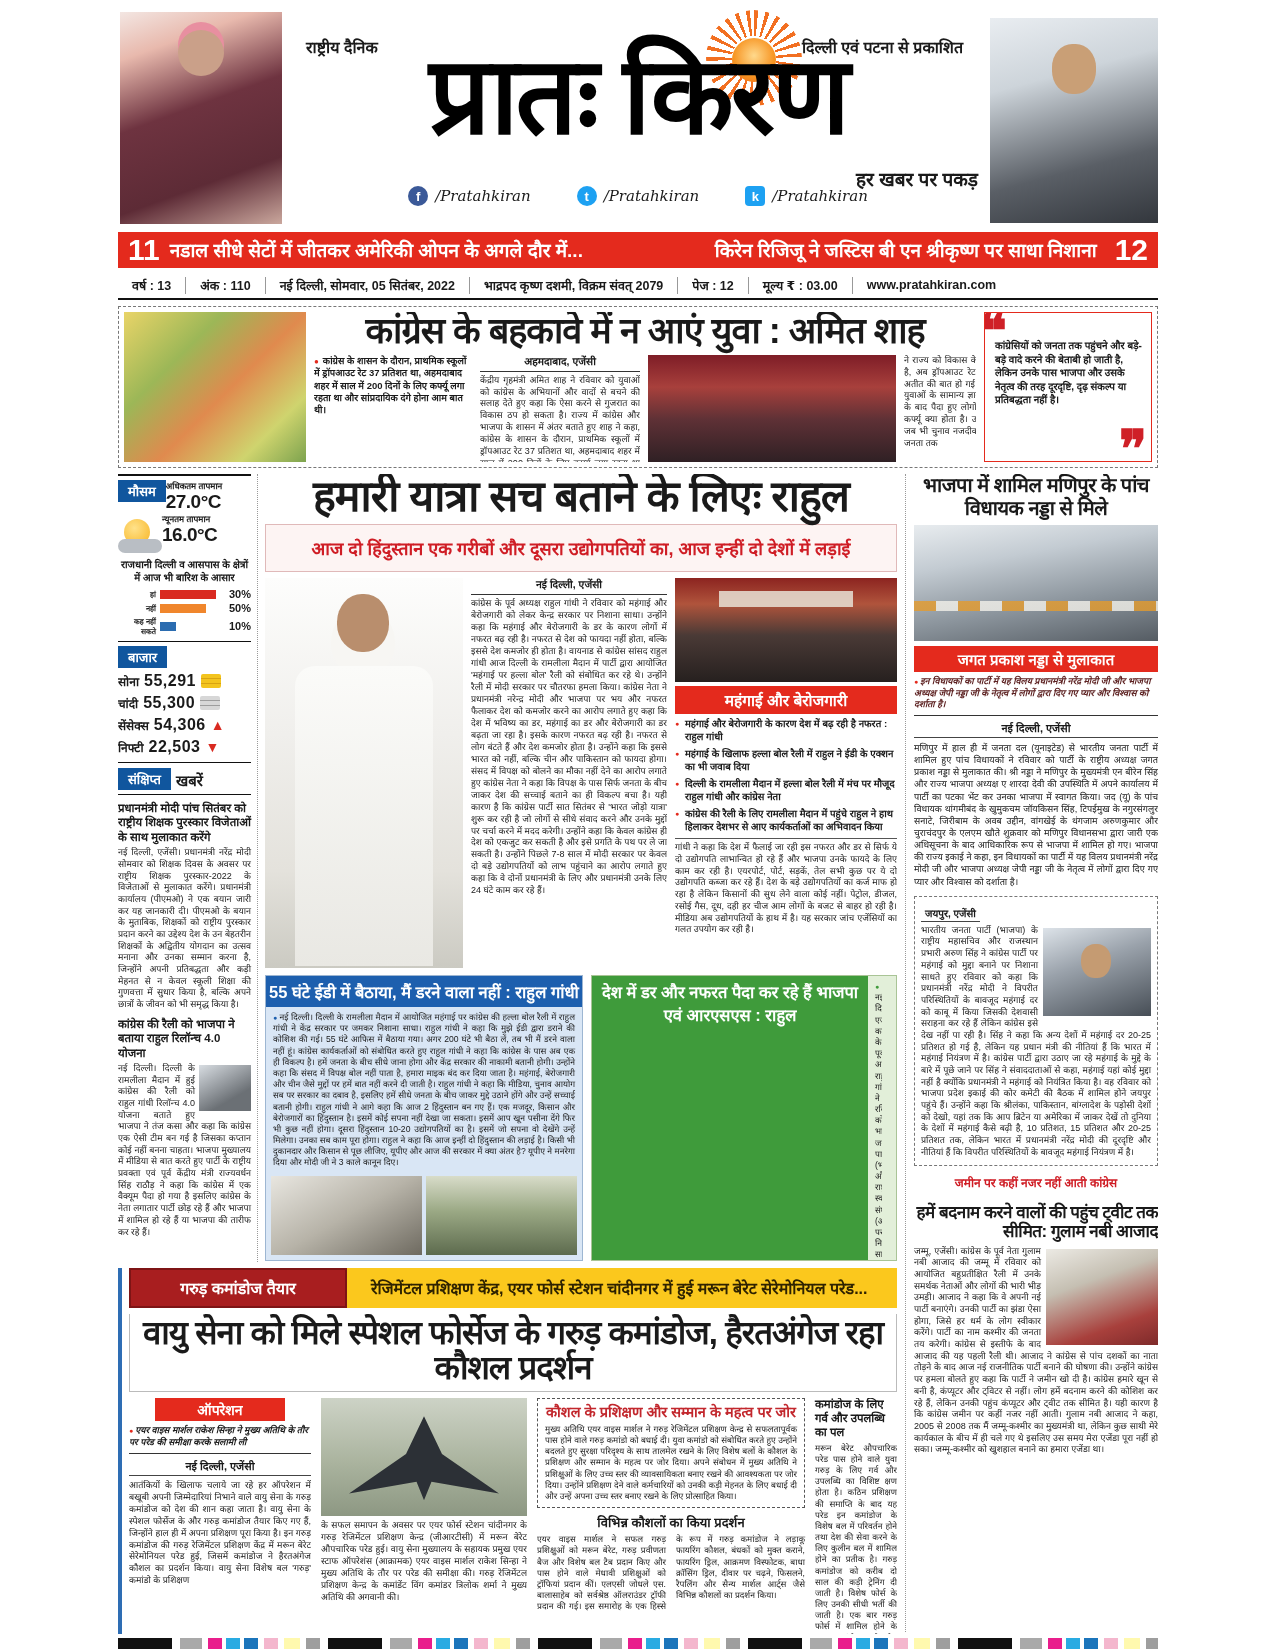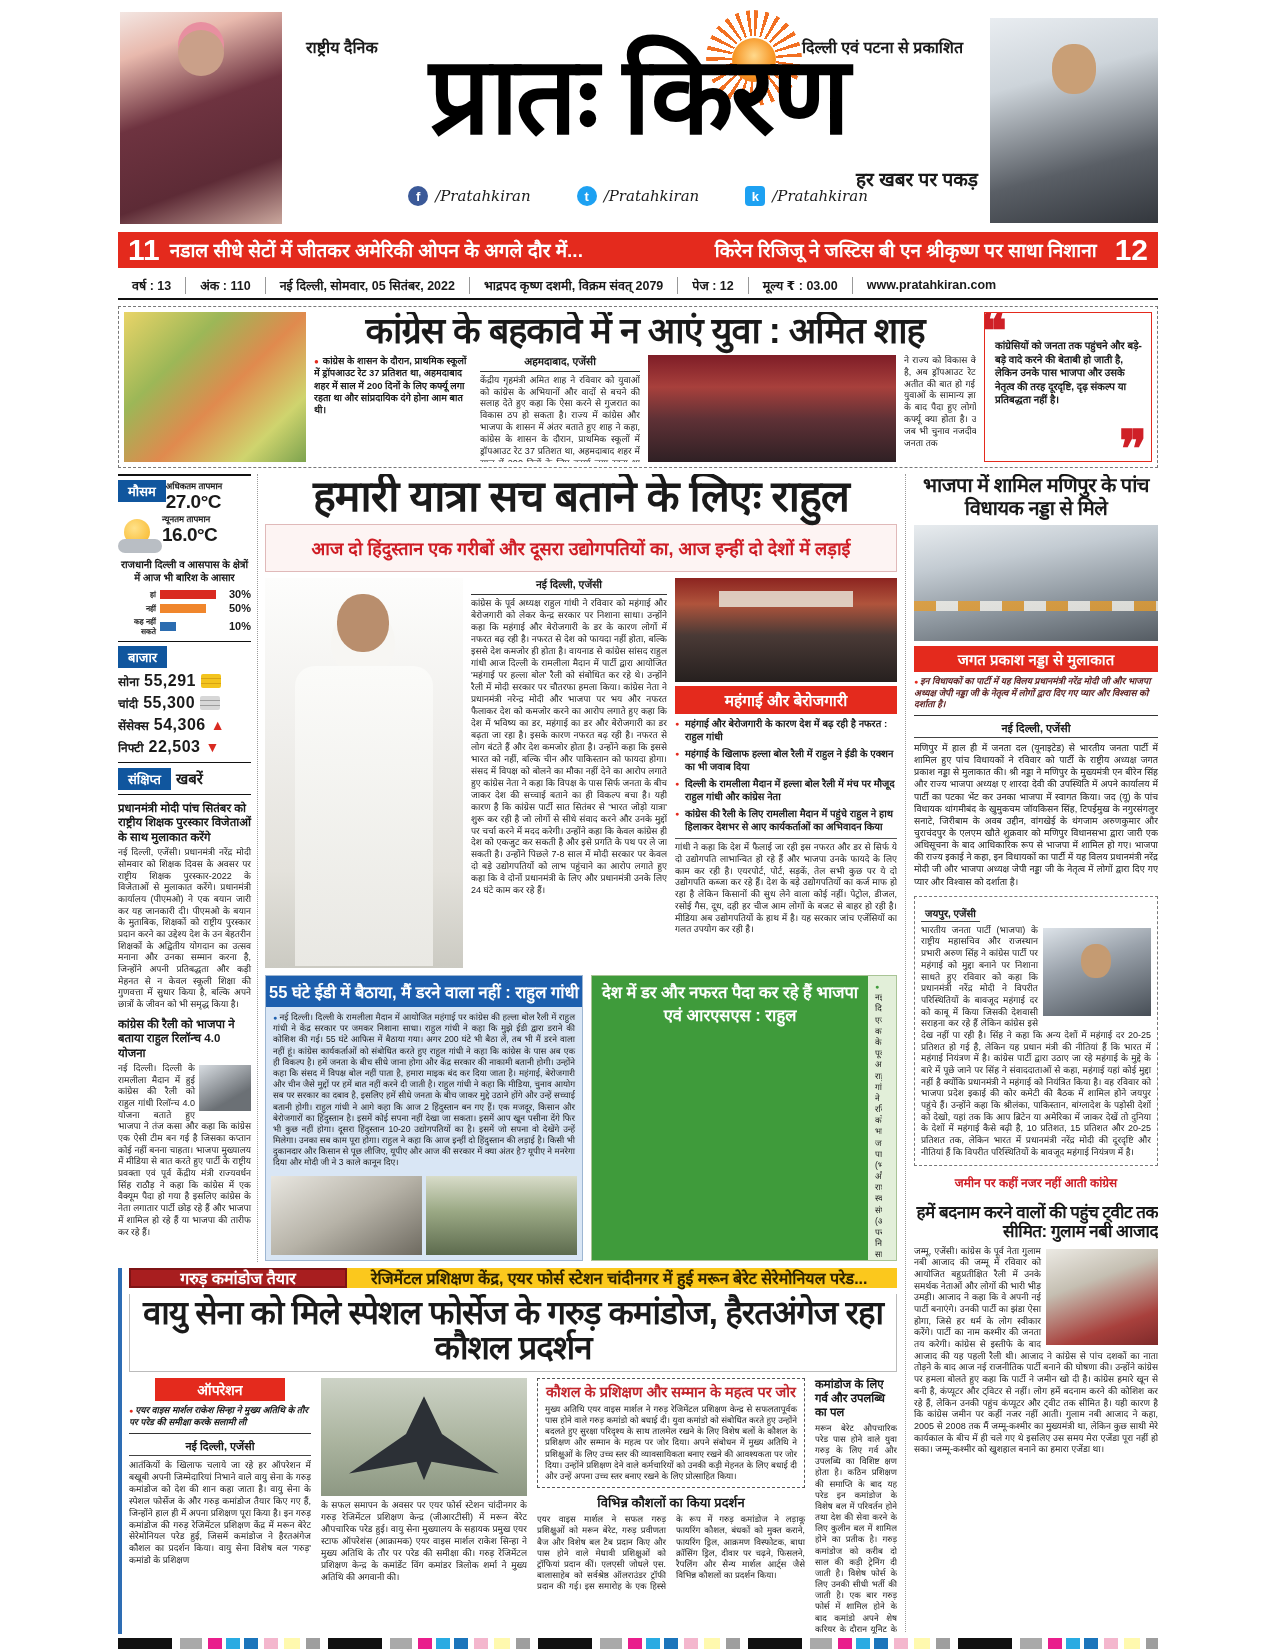--- a/index.html
+++ b/index.html
@@ -86,21 +86,21 @@
   .pb-red { background:#d92a21; width:56px; } .pb-org { background:#f0862c; width:46px; } .pb-blu { background:#2b6cb0; width:16px; }
   .mkt { border-top:1.5px solid #111; margin-top:5px; padding-top:4px; }
   .mkt-row { display:flex; align-items:center; gap:5px; margin:4px 0; }
   .mkt-lab { font-size:12px; font-weight:800; }
   .mkt-val { font-size:16px; font-weight:800; letter-spacing:0.5px; }
   .ico-gold,.ico-silver { width:20px; height:14px; flex:none; border-radius:2px; }
   .ico-gold { background:repeating-linear-gradient(0deg,#f3c41e 0 4px,#d8a312 4px 5px); }
   .ico-silver { background:repeating-linear-gradient(0deg,#d7d7d7 0 4px,#9d9d9d 4px 5px); }
   .arr { font-size:14px; line-height:1; }
   .arr-up { color:#d92a21; } .arr-dn { color:#d92a21; }
-  .briefs-head { display:flex; align-items:flex-start; gap:5px; border-top:1.5px solid #111; margin-top:6px; padding-top:5px;
+  .briefs-head { display:flex; align-items:flex-end; gap:5px; border-top:1.5px solid #111; margin-top:6px; padding-top:5px;
     border-bottom:1.5px solid #111; padding-bottom:4px; }
   .briefs-rest { font-size:15px; font-weight:800; }
   .brief-h { font-size:11.5px; font-weight:800; line-height:1.25; margin-top:6px; }
   .brief-b { font-size:9px; line-height:1.3; text-align:justify; margin-top:3px; }
   .brief-ph { float:right; width:52px; height:46px; margin:2px 0 2px 4px;
     background:linear-gradient(150deg,#d8dde2,#6b7075 70%); }
 
   
   .center { position:absolute; left:265px; top:474px; width:632px; height:788px; overflow:hidden; }
   .rg-h1 { font-size:43px; font-weight:800; text-align:center; letter-spacing:-1px; line-height:1.05; }
@@ -163,21 +163,21 @@
   .azad { margin-top:8px; }
   .azad-kick { color:#cf1d25; font-size:12px; font-weight:800; text-align:center; }
   .azad-h1 { font-size:17px; font-weight:800; text-align:right; line-height:1.15; letter-spacing:-0.5px; margin-top:12px;}
   .ph-azad { float:right; width:112px; height:96px; margin:3px 0 3px 5px;
     background:linear-gradient(160deg,#eceae4 0%,#c5bfb2 35%,#a8403c 75%,#7e2a2a 100%); }
   .azad-b { font-size:9px; line-height:1.3; text-align:justify; margin-top:4px; }
 
   
   .garud { position:absolute; left:118px; top:1268px; width:779px; height:366px; border-left:4px solid #2e6db4;
     padding-left:7px; overflow:hidden; }
-  .gr-top { display:flex; height:20px; }
+  .gr-top { display:flex; height:40px; }
   .gr-kick { width:218px; flex:none; background:#a81e1f; color:#fff; font-size:16px; font-weight:800;
     display:flex; align-items:center; justify-content:center; border:2px solid #7e1415;}
   .gr-strip { flex:1; background:#fbc81d; color:#2e2200; font-size:16px; font-weight:800; display:flex; align-items:center;
     padding-left:24px; }
   .gr-h1 { font-size:33px; font-weight:800; text-align:center; letter-spacing:-1px; margin-top:6px; line-height:1.05;
     border:1px solid #bbb; border-top:none; padding:2px 0 6px; }
   .gr-cols { display:flex; gap:10px; margin-top:6px; height:268px; overflow:hidden; }
   .gr-c1 { width:182px; flex:none; }
   .op-chip { background:#e42a1d; color:#fff; font-size:14px; font-weight:800; text-align:center; padding:2px 0; width:130px; margin:0 auto;}
   .op-bullet { font-size:9px; font-weight:700; font-style:italic; line-height:1.3; margin-top:4px; border-bottom:1.5px solid #333; padding-bottom:4px;}

